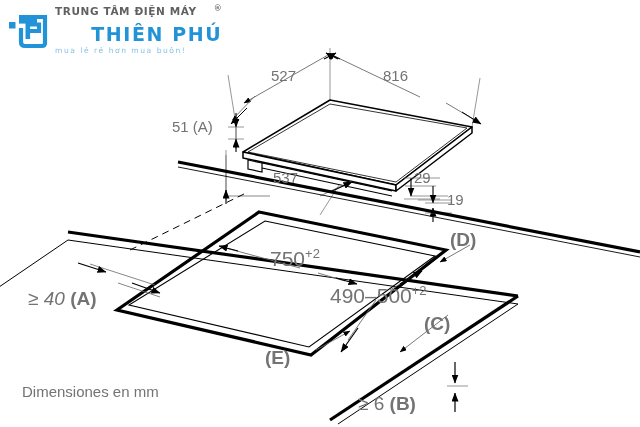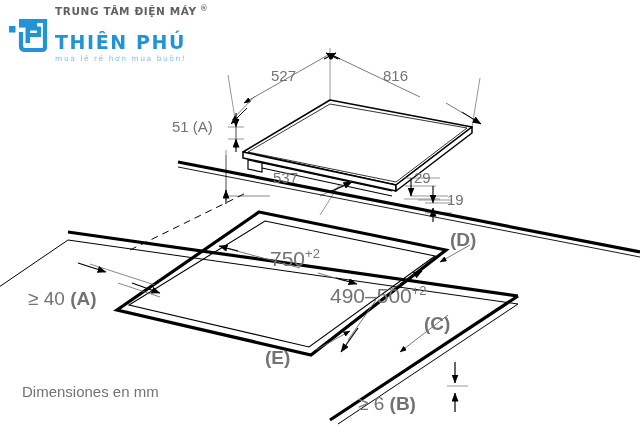--- a/index.html
+++ b/index.html
@@ -22,27 +22,27 @@
   }
   #logo .mark{
     position:relative;width:40px;height:40px;flex:0 0 40px;
   }
   #logo .mark svg{display:block;width:40px;height:40px;}
   #logo .words{display:flex;flex-direction:column;line-height:1;}
   #logo .l1{
     font-family:"DejaVu Sans", sans-serif;
     font-size:10.5px;font-weight:700;color:#5a5a5a;
     letter-spacing:.6px;white-space:nowrap;
-    display:flex;align-items:flex-start;gap:3px;
+    display:flex;align-items:flex-start;gap:17px;
   }
   #logo .l1 .reg{font-size:8px;color:#6e6e6e;position:relative;top:-1px;}
   #logo .l2{
     font-family:"DejaVu Sans", sans-serif;
     font-size:19px;font-weight:700;color:#1a8fd6;
-    letter-spacing:1.6px;white-space:nowrap;margin-top:16px;
+    letter-spacing:1.6px;white-space:nowrap;margin-top:8px;text-align:right;
   }
   #logo .l3{
     font-family:"DejaVu Sans", sans-serif;
     font-size:7.6px;font-weight:400;color:#7fbfe4;
     letter-spacing:1.5px;white-space:nowrap;margin-top:3px;
   }
 
   
   .lbl{
     position:absolute;
@@ -239,21 +239,21 @@
 
   <div class="lbl dim-big" style="left:270px;top:246px;text-align:center;">
     <span>750</span><span class="sup-big">+2</span>
   </div>
 
   <div class="lbl dim-big" style="left:330px;top:283px;text-align:right;">
     <span>490–500</span><span class="sup-big">+2</span>
   </div>
 
   <div class="lbl dim-bold" style="left:28px;top:288px;font-weight:400;">
-    <span style="font-weight:400;">≥ 40 </span><span class="paren-bold">(A)</span>
+    <span style="font-weight:400;font-style:italic;">≥ 40 </span><span class="paren-bold">(A)</span>
   </div>
 
   <div class="lbl dim-bold" style="left:358px;top:393px;font-weight:400;">
     <span style="font-weight:400;">≥ 6 </span><span class="paren-bold">(B)</span>
   </div>
 
   <div class="lbl dim-bold" style="left:450px;top:229px;">(D)</div>
 
   <div class="lbl dim-bold" style="left:424px;top:313px;">(C)</div>
 

